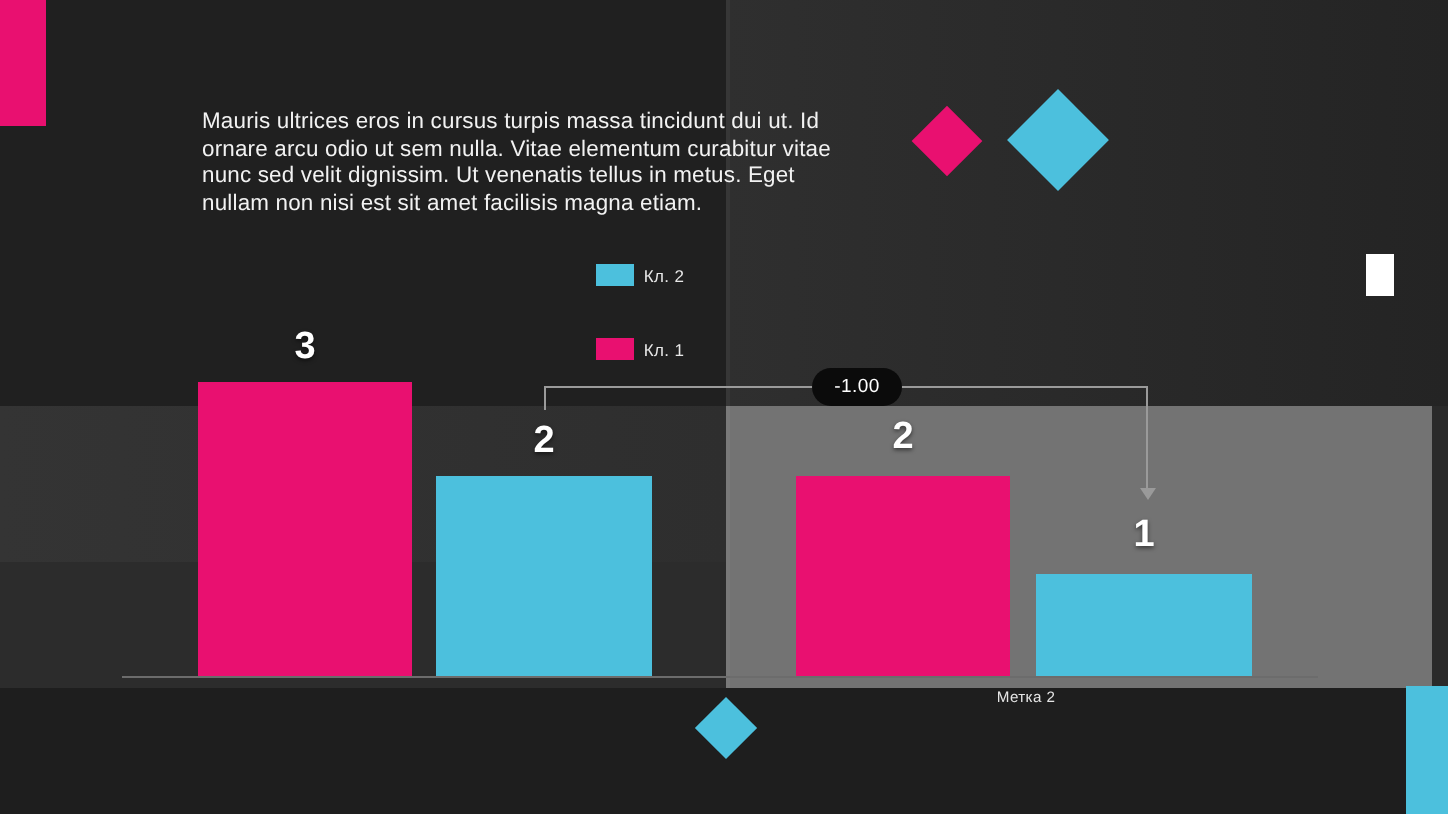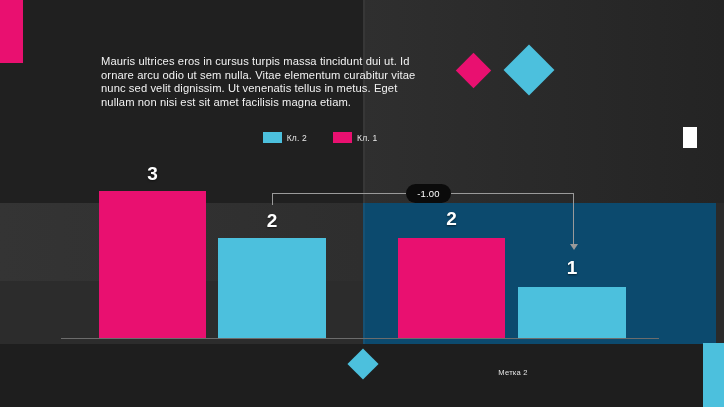--- a/index.html
+++ b/index.html
@@ -5,21 +5,21 @@
   html, body {
     margin: 0;
     padding: 0;
     background: #1e1e1e;
   }
   #stage {
     position: relative;
     width: 724px;
     height: 407px;
     overflow: hidden;
-    background: #0c4a6e;
+    background: #737373;
     font-family: "Liberation Sans", sans-serif;
     -webkit-font-smoothing: antialiased;
   }
 
   
   .panel {
     position: absolute;
     pointer-events: none;
   }
   .panel-dark-left {
@@ -112,20 +112,21 @@
 
   
   .legend {
     position: absolute;
     left: 0; top: 132px;
     width: 640px;
     display: flex;
     justify-content: center;
     align-items: center;
     gap: 26px;
+    flex-direction: column;
   }
   .legend-item {
     display: flex;
     align-items: center;
     gap: 5px;
   }
   .legend-swatch {
     width: 19px;
     height: 11px;
     display: block;
@@ -239,21 +240,21 @@
     <div class="bar" style="left:218px; width:108px; height:100px; background:#4cc0dd;"></div>
     <div class="bar-value" style="left:218px; top:210px; width:108px;">2</div>
 
 
     <div class="bar" style="left:398px; width:107px; height:100px; background:#e91070;"></div>
     <div class="bar-value" style="left:398px; top:208px; width:107px;">2</div>
 
     <div class="bar" style="left:518px; width:108px; height:51px; background:#4cc0dd;"></div>
     <div class="bar-value" style="left:518px; top:257px; width:108px;">1</div>
 
-    <div class="cat-label" style="left:443px; top:344px; width:140px;margin-top:24px;">Метка 2</div>
+    <div class="cat-label" style="left:443px; top:344px; width:140px;">Метка 2</div>
 
     <div class="axis-line"></div>
 
     <div class="conn-line" style="left:272px; top:193px; width:302px; height:1px;"></div>
     <div class="conn-line" style="left:272px; top:193px; width:1px; height:12px;"></div>
     <div class="conn-line" style="left:573px; top:193px; width:1px; height:52px;"></div>
     <div class="conn-arrow" style="left:570px; top:244px;"></div>
     <div class="conn-badge">-1.00</div>
   </div>
 

